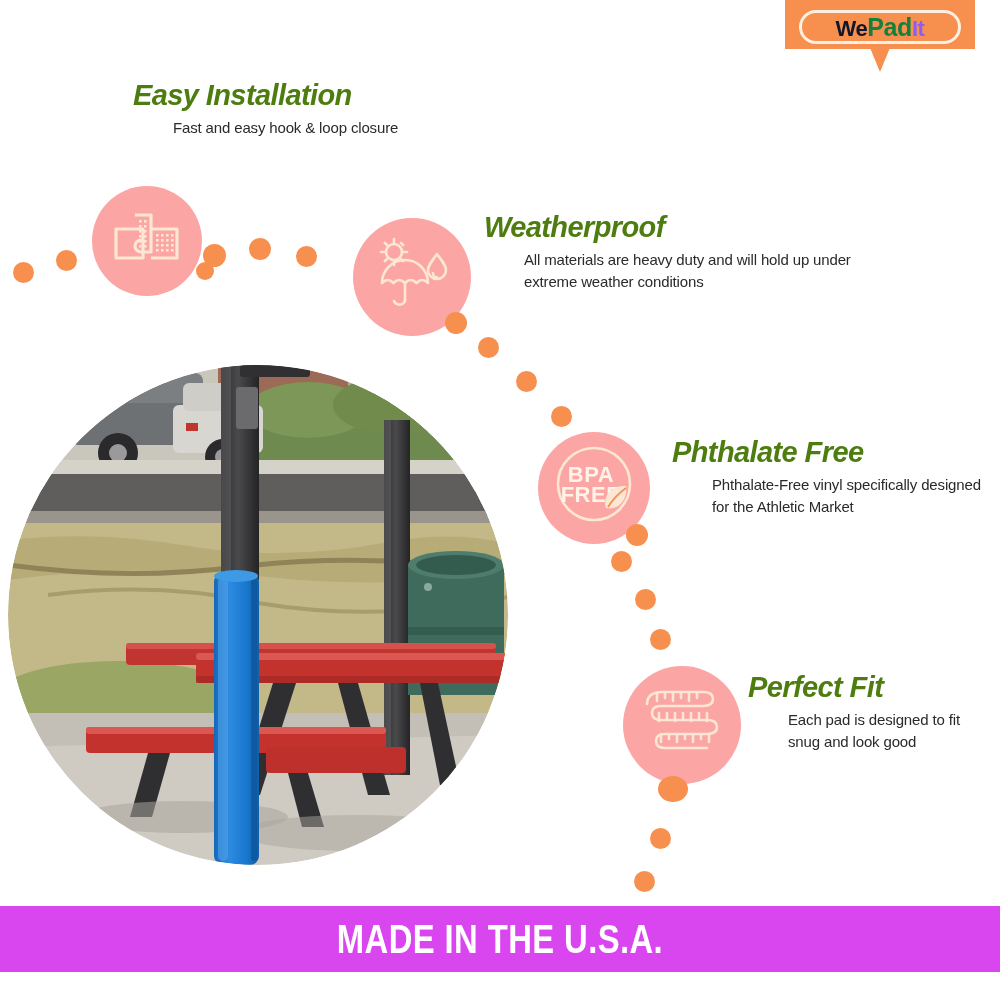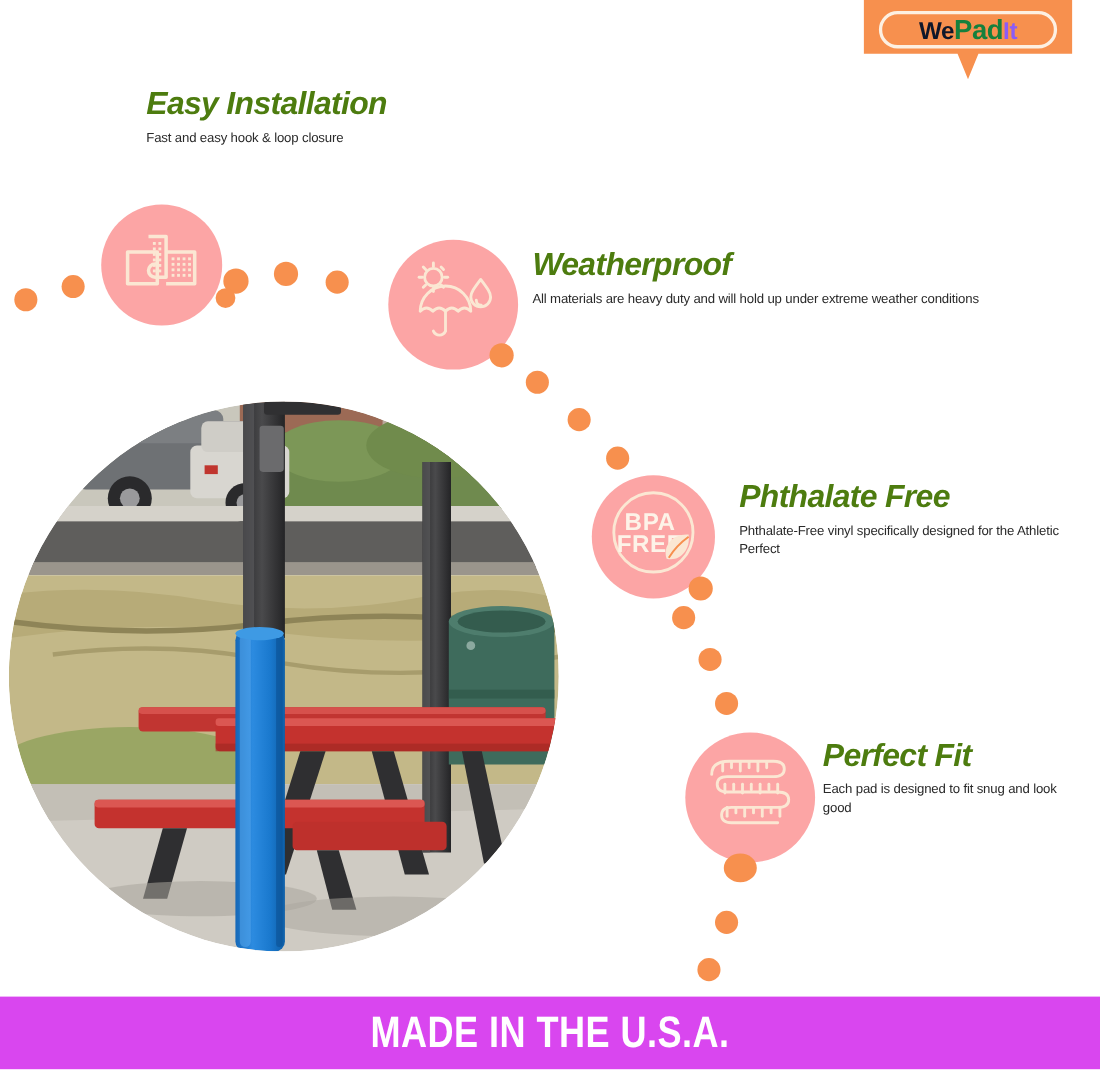--- a/index.html
+++ b/index.html
@@ -29,26 +29,26 @@
   .lt-b { color:#15803d; font-size:25px; }
   .lt-c { color:#8b5cf6; }
 
   
   .blk { position:absolute; }
   .blk h2 {
     font-size:29px; font-weight:bold; color:#4d7c0f;
     letter-spacing:-0.6px; line-height:1.05; white-space:nowrap;font-style:italic;
   }
   .blk p {
-    font-size:12px; color:#2a2a2a; line-height:1.42;
-    letter-spacing:-0.15px; margin-top:7px; font-weight:400;
+    font-size:15px; color:#2a2a2a; line-height:1.42;
+    letter-spacing:-0.15px; margin-top:7px; font-weight:400;margin-left:40px;
   }
 
   #blk-easy      { left:133px; top:80px;  width:420px; }
-  #blk-weather   { left:484px; top:226px; width:420px; }
+  #blk-weather   { left:484px; top:212px; width:420px; }
   #blk-phthalate { left:672px; top:437px; width:310px; }
   #blk-fit       { left:748px; top:672px; width:240px; }
 
   
   .icon-circle {
     position:absolute; border-radius:50%;
     background:#fca5a5; display:flex; align-items:center; justify-content:center;
   }
   #ic-easy      { left:92px;  top:186px; width:110px; height:110px; }
   #ic-weather   { left:353px; top:218px; width:118px; height:118px; }
@@ -96,21 +96,21 @@
     <p>Fast and easy hook &amp; loop closure</p>
   </div>
 
   <div class="blk" id="blk-weather">
     <h2>Weatherproof</h2>
     <p>All materials are heavy duty and will hold up under extreme weather conditions</p>
   </div>
 
   <div class="blk" id="blk-phthalate">
     <h2>Phthalate Free</h2>
-    <p>Phthalate-Free vinyl specifically designed for the Athletic Perfect</p>
+    <p>Phthalate-Free vinyl specifically designed for the Athletic Market</p>
   </div>
 
   <div class="blk" id="blk-fit">
     <h2>Perfect Fit</h2>
     <p>Each pad is designed to fit snug and look good</p>
   </div>
 
   <div class="dot" style="left:13px;  top:262px; width:21px; height:21px;"></div>
   <div class="dot" style="left:56px;  top:250px; width:21px; height:21px;"></div>
   <div class="dot" style="left:203px; top:244px; width:23px; height:23px;"></div>

